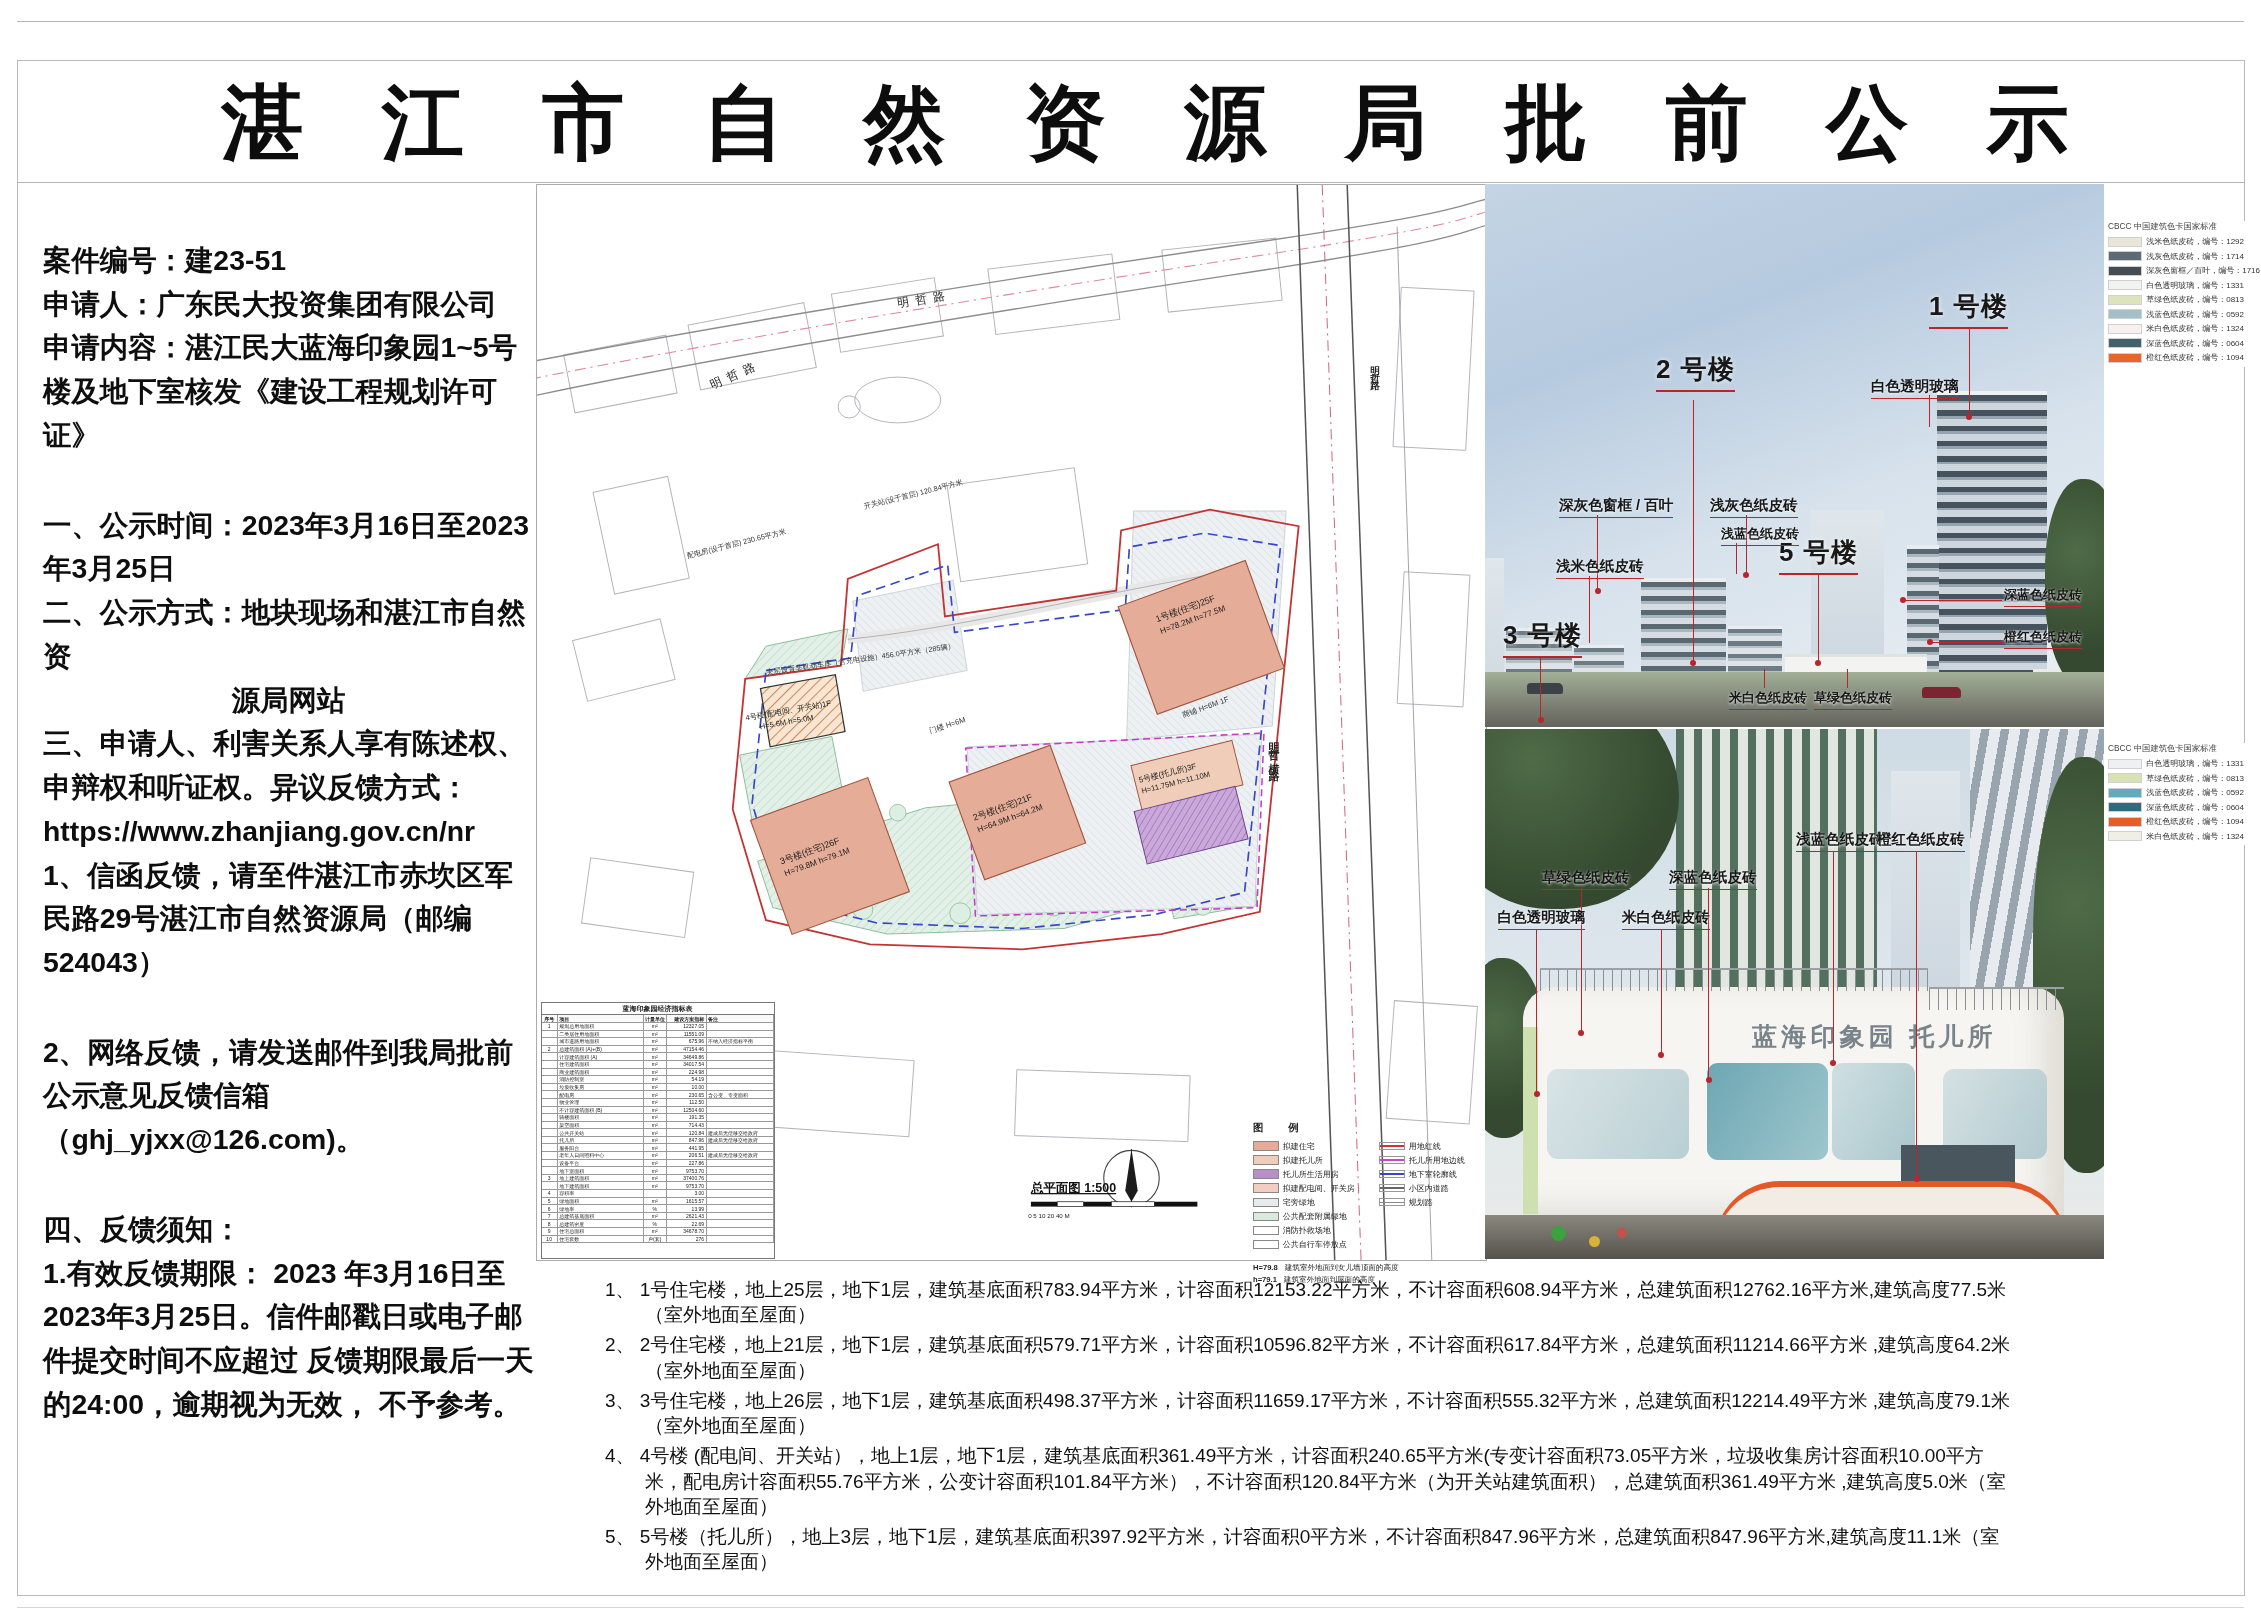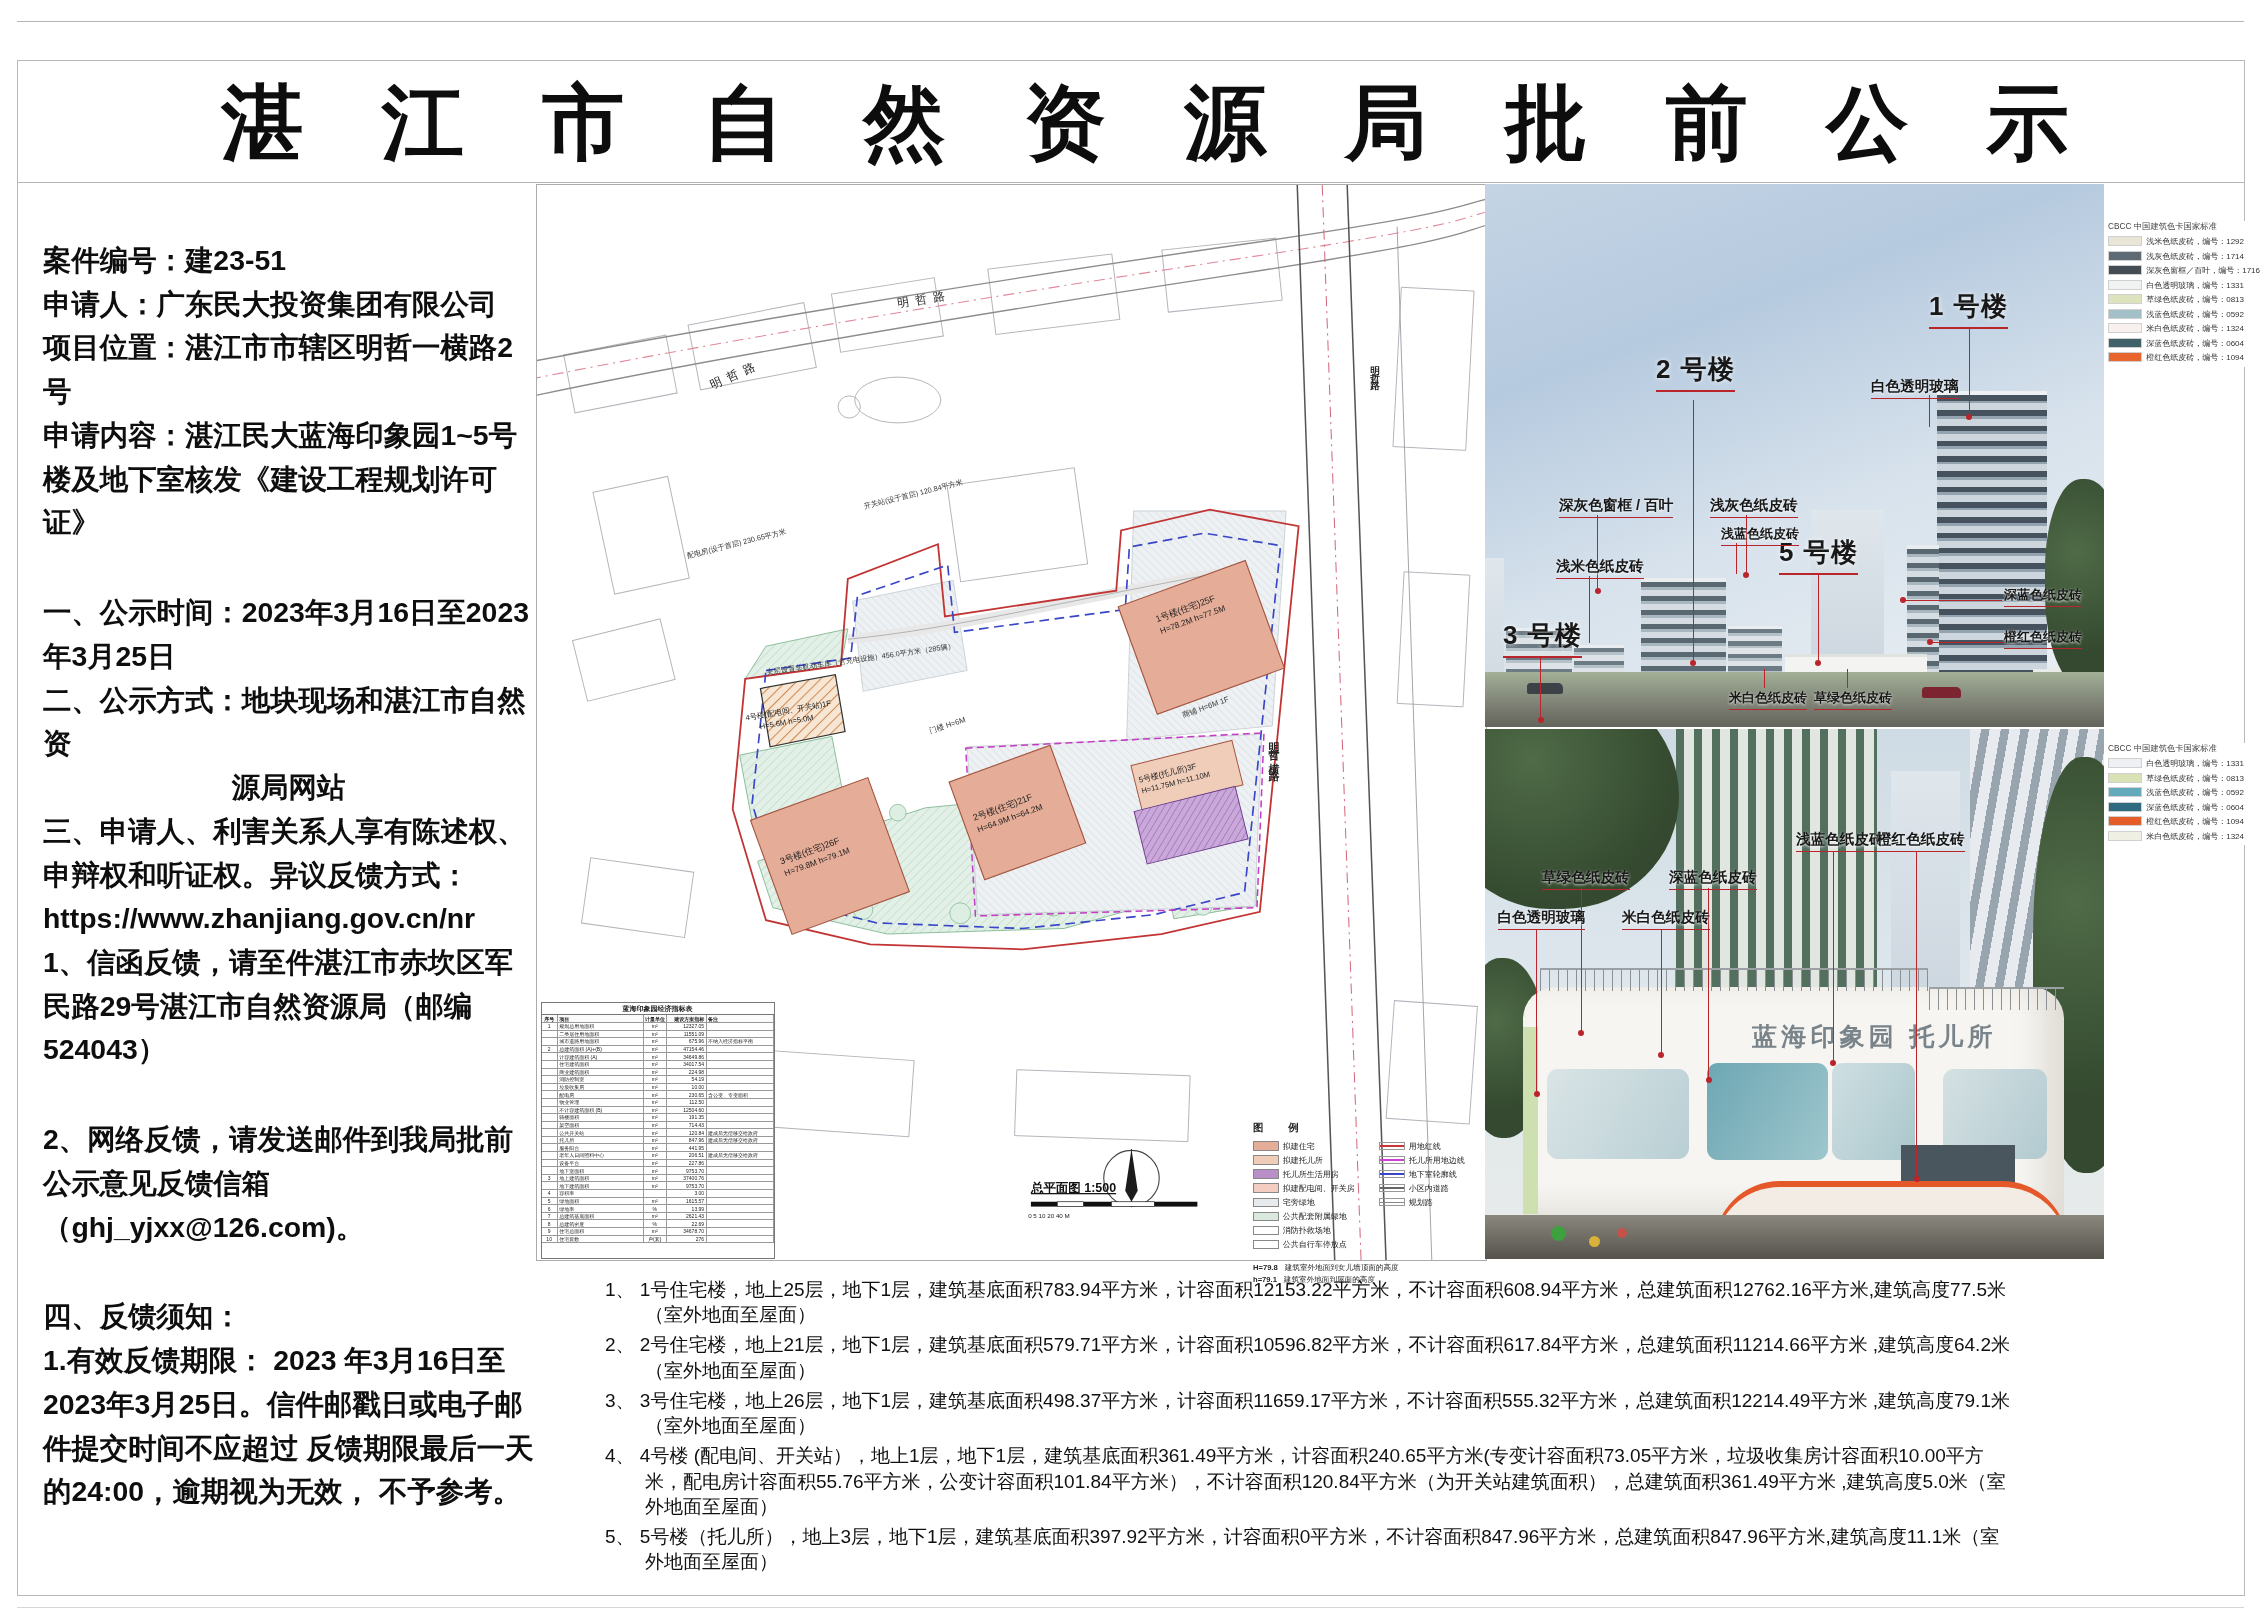--- a/index.html
+++ b/index.html
@@ -80,21 +80,21 @@
   .dc-win{position:absolute;border-radius:11px;}
   .canopy{position:absolute;border-radius:208px 208px 0 0;background:#f2ece4;border-top:6.2px solid #e4582a;
      border-left:2.8px solid #e4582a;border-right:2.8px solid #e4582a;}
   .rb-ground{position:absolute;left:0;bottom:0;width:100%;height:44px;
      background:linear-gradient(180deg,#8a877e,#55534c);}
   .toy{position:absolute;border-radius:50%;}
 
   
   .cbcc{position:absolute;width:147px;font-size:8px;color:#333;background:#fff;}
   .cbcc .ct{font-size:8.3px;color:#444;margin-bottom:4.2px;white-space:nowrap;}
-  .ci{display:flex;align-items:flex-start;gap:4.2px;margin-bottom:3.5px;}
+  .ci{display:flex;align-items:center;gap:4.2px;margin-bottom:3.5px;}
   .ci .sw{width:32px;height:8.3px;flex:0 0 auto;border:0.3px solid #d0d0d0;}
   .ci .cl{white-space:nowrap;}
 
   
   .notice{position:absolute;left:605px;top:1277px;width:1411px;font-size:19px;line-height:1.33;color:#101010;}
   .notice .nh{margin-bottom:19.4px;}
   .nitem{padding-left:40px;text-indent:-40px;margin-bottom:4.9px;}
 
   svg text{font-family:"Liberation Sans","DejaVu Sans",sans-serif;}
 </style>
@@ -106,21 +106,20 @@
   <div class="rule" style="left:17.3px;top:21px;width:2227px;"></div>
   <div class="frame" style="left:17.3px;top:60px;width:2226px;height:1534px;"></div>
   <div class="rule" style="left:17.3px;top:182px;width:2227px;"></div>
   <div class="rule" style="left:17.3px;top:1607px;width:2227px;border-top-color:#d6d6d6;"></div>
 
   <div class="doc-title">湛 江 市 自 然 资 源 局 批 前 公 示</div>
 
   <div class="left-col">
     <p>案件编号：建23-51</p>
     <p>申请人：广东民大投资集团有限公司</p>
-    <p>项目位置：湛江市市辖区明哲一横路2号</p>
     <p class="mb">申请内容：湛江民大蓝海印象园1~5号楼及地下室核发《建设工程规划许可证》</p>
     <p>一、公示时间：2023年3月16日至2023年3月25日</p>
     <p>二、公示方式：地块现场和湛江市自然资</p>
     <p class="ctr">源局网站</p>
     <p>三、申请人、利害关系人享有陈述权、申辩权和听证权。异议反馈方式：</p>
     <p>https://www.zhanjiang.gov.cn/nr</p>
     <p class="mb">1、信函反馈，请至件湛江市赤坎区军民路29号湛江市自然资源局（邮编524043）</p>
     <p class="mb">2、网络反馈，请发送邮件到我局批前公示意见反馈信箱（ghj_yjxx@126.com)。</p>
     <p>四、反馈须知：</p>
     <p>1.有效反馈期限： 2023 年3月16日至2023年3月25日。信件邮戳日或电子邮件提交时间不应超过 反馈期限最后一天的24:00，逾期视为无效， 不予参考。</p>

